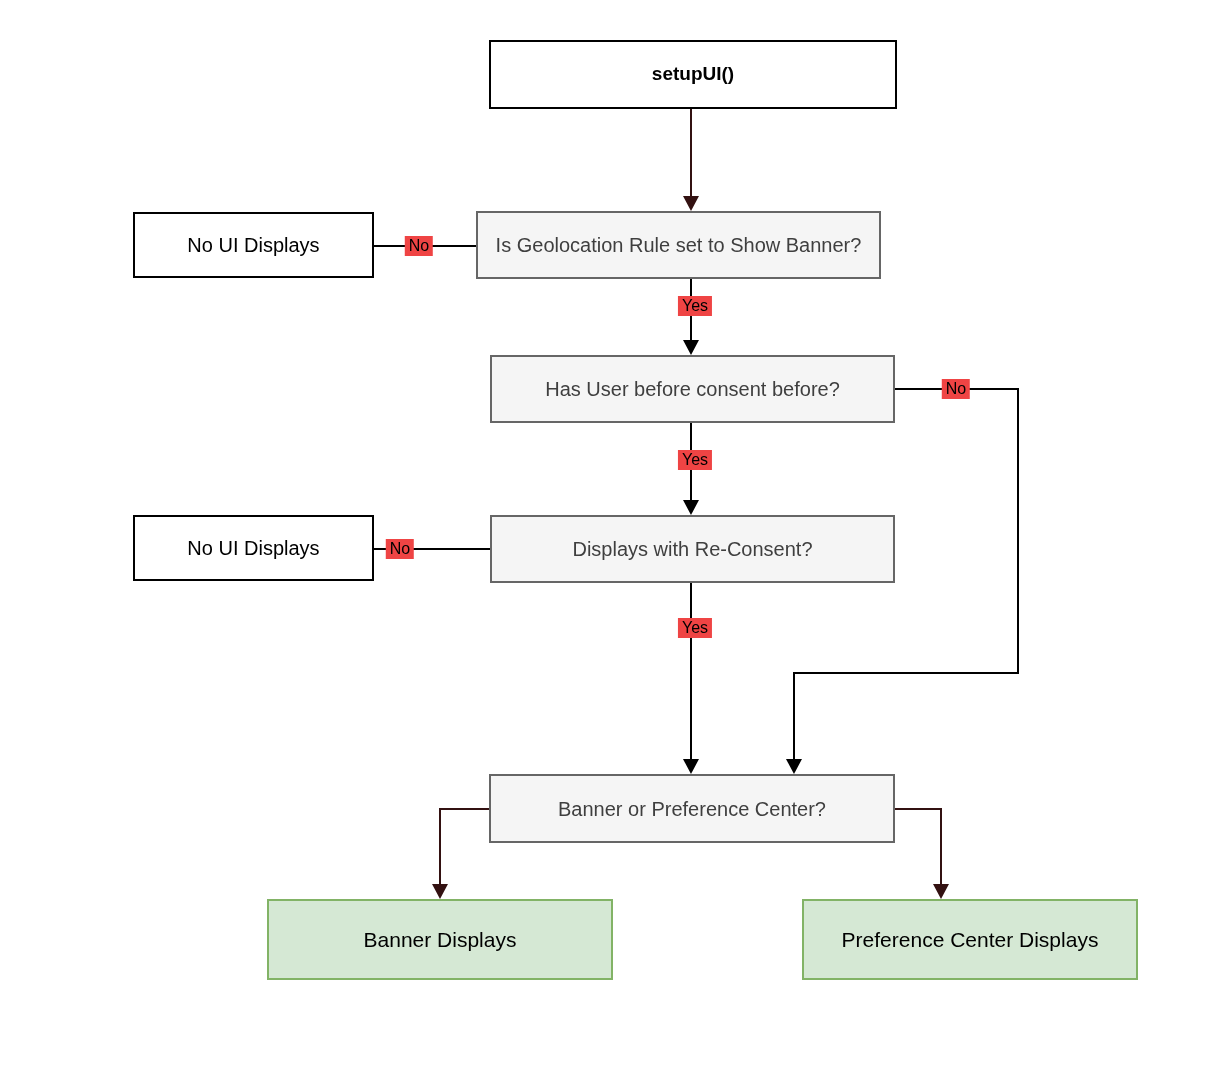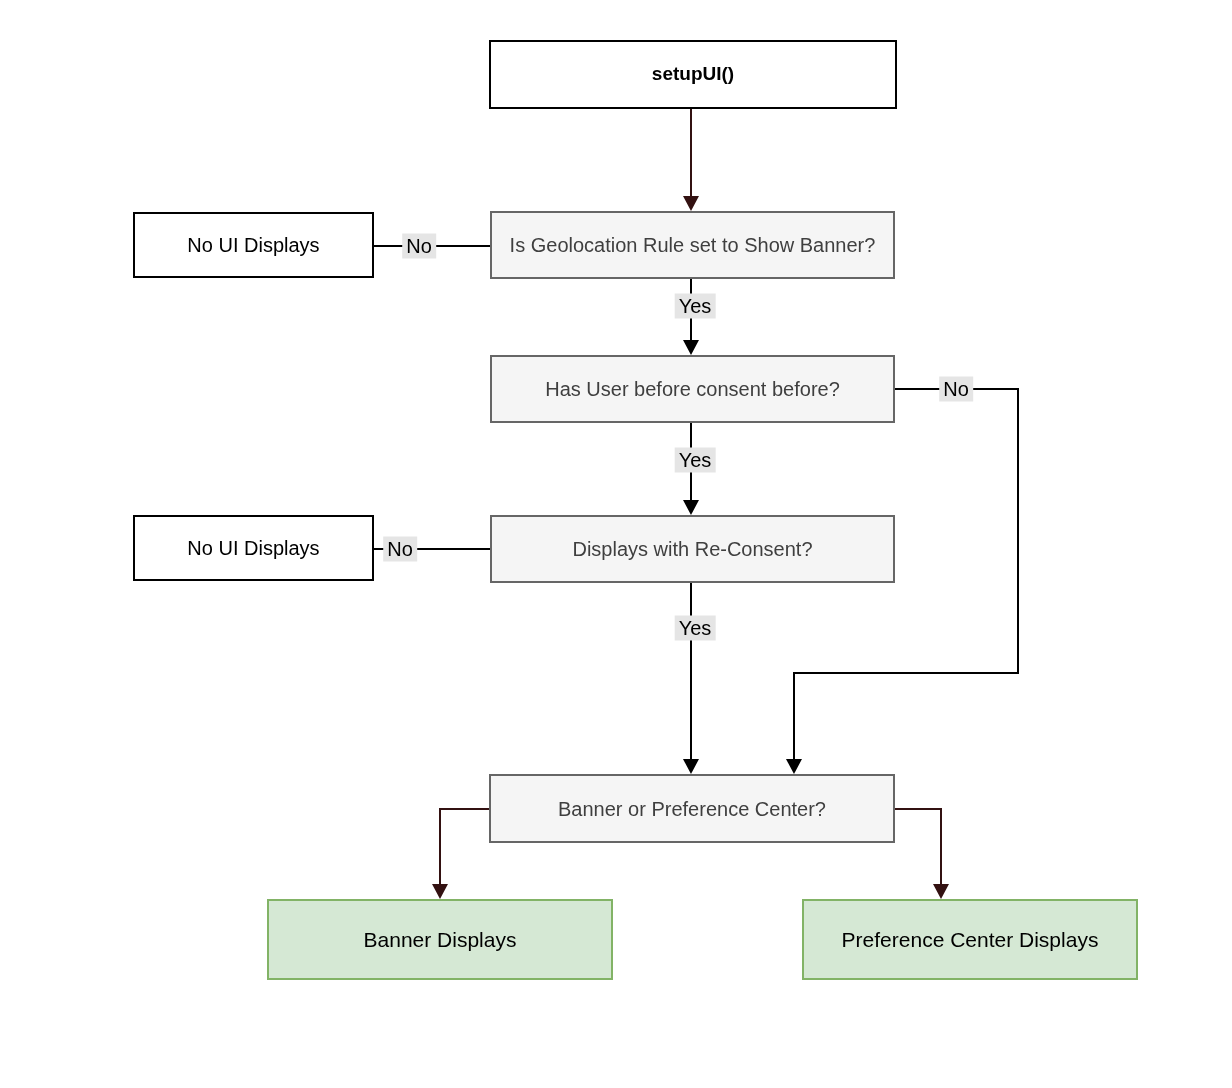--- a/index.html
+++ b/index.html
@@ -70,23 +70,23 @@
   }
   .arrow.down.maroon { border-top-color: var(--edge-maroon); }
   .arrow.left {
     border-top: 8px solid transparent;
     border-bottom: 8px solid transparent;
     border-right: 15px solid var(--edge-black);
   }
   .edge-label {
     position: absolute;
     transform: translate(-50%, -50%);
-    background: #e5e5e5;
+    background: #ef4444;
     padding: 1px 4px;
-    font-size: 20px;
+    font-size: 16px;
     color: #000000;
     white-space: nowrap;
   }
 </style>
 </head>
 <body>
 
 <div class="canvas">
 
   <div class="line v maroon" style="left:690px; top:109px; height:87px;"></div>
@@ -123,21 +123,21 @@
 
   <span class="edge-label" style="left:419px; top:246px;">No</span>
   <span class="edge-label" style="left:695px; top:306px;">Yes</span>
   <span class="edge-label" style="left:956px; top:389px;">No</span>
   <span class="edge-label" style="left:695px; top:460px;">Yes</span>
   <span class="edge-label" style="left:400px; top:549px;">No</span>
   <span class="edge-label" style="left:695px; top:628px;">Yes</span>
 
   <div class="node start" style="left:489px; top:40px; width:408px; height:69px;">setupUI()</div>
 
-  <div class="node gray" style="left:490px; top:211px; width:405px; height:68px;">Is Geolocation Rule set to Show Banner?</div>
+  <div class="node gray" style="left:476px; top:211px; width:405px; height:68px;">Is Geolocation Rule set to Show Banner?</div>
 
   <div class="node white" style="left:97px; top:212px; width:241px; height:66px;">No UI Displays</div>
 
   <div class="node gray" style="left:490px; top:355px; width:405px; height:68px;">Has User before consent before?</div>
 
   <div class="node white" style="left:97px; top:515px; width:241px; height:66px;">No UI Displays</div>
 
   <div class="node gray" style="left:490px; top:515px; width:405px; height:68px;">Displays with Re-Consent?</div>
 
   <div class="node gray" style="left:489px; top:774px; width:406px; height:69px;">Banner or Preference Center?</div>

